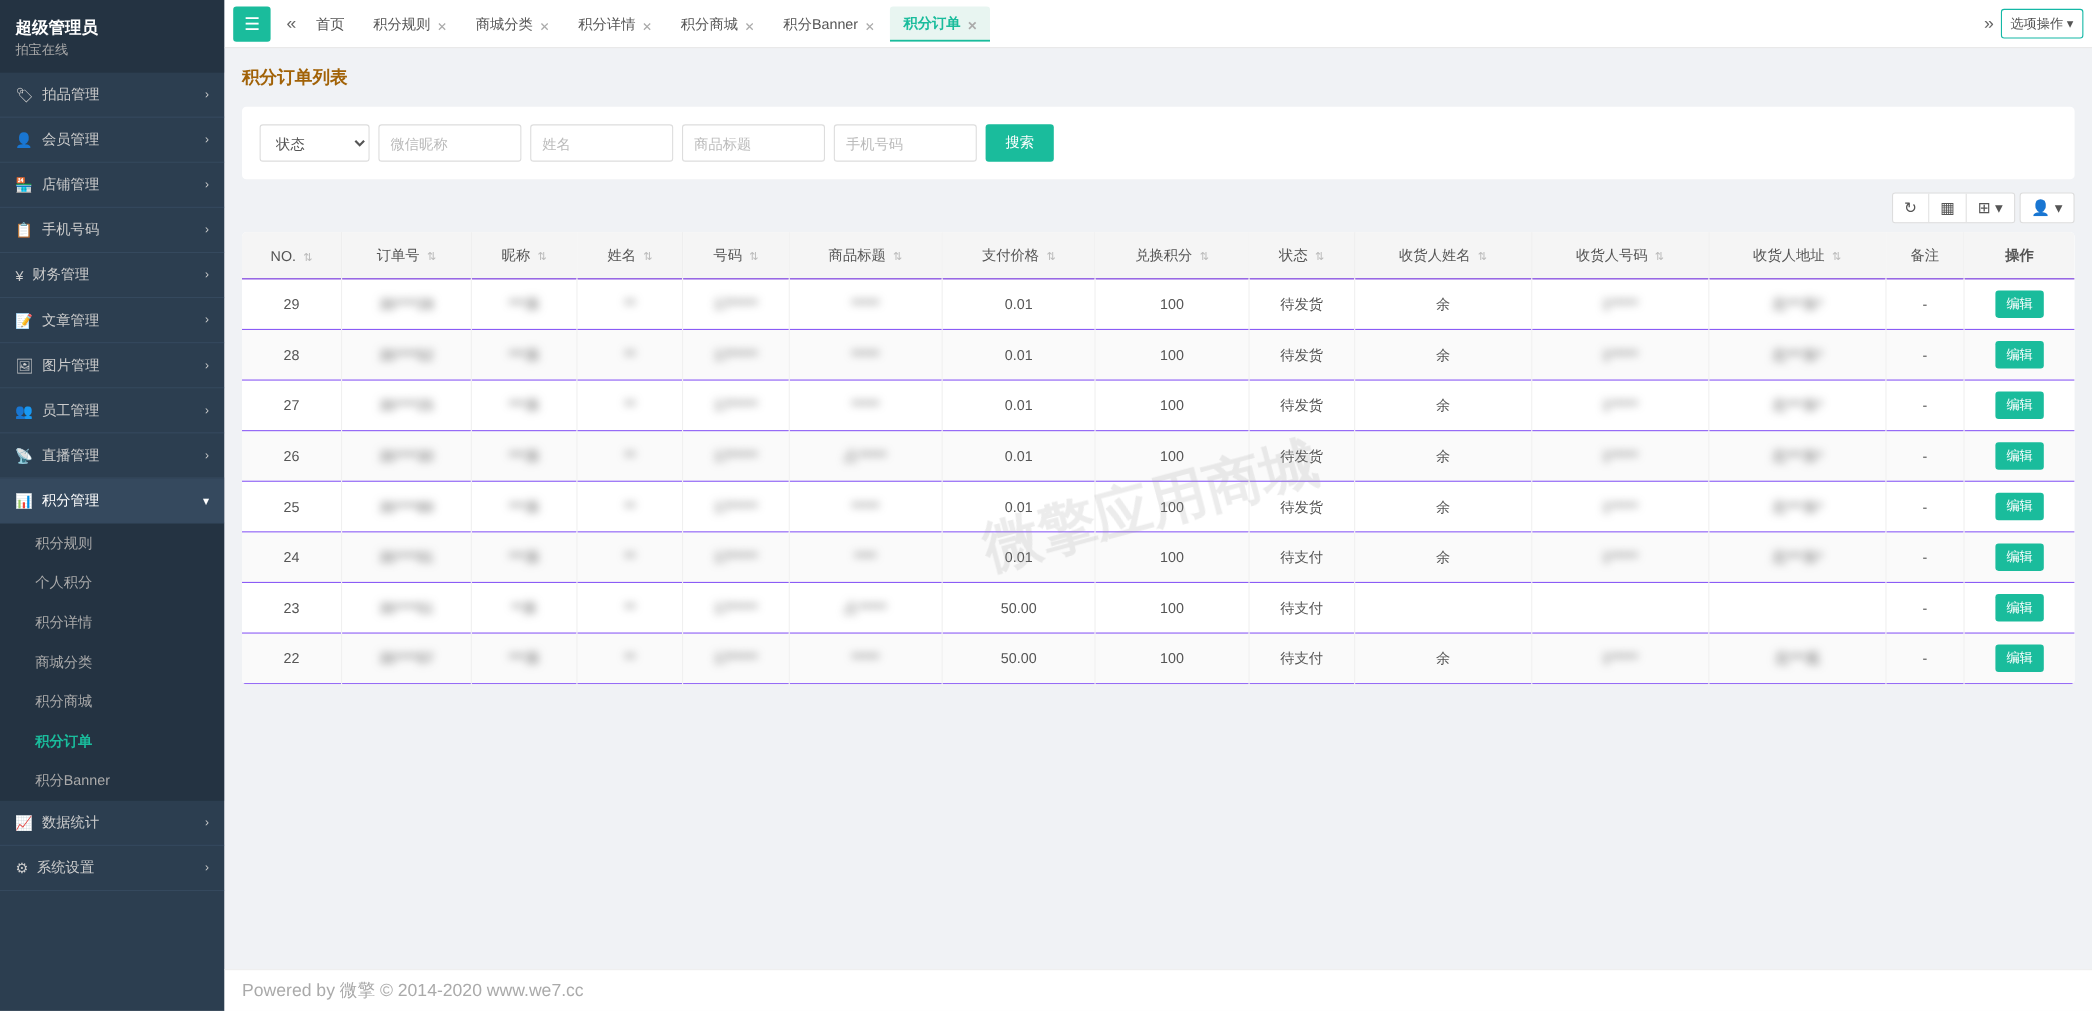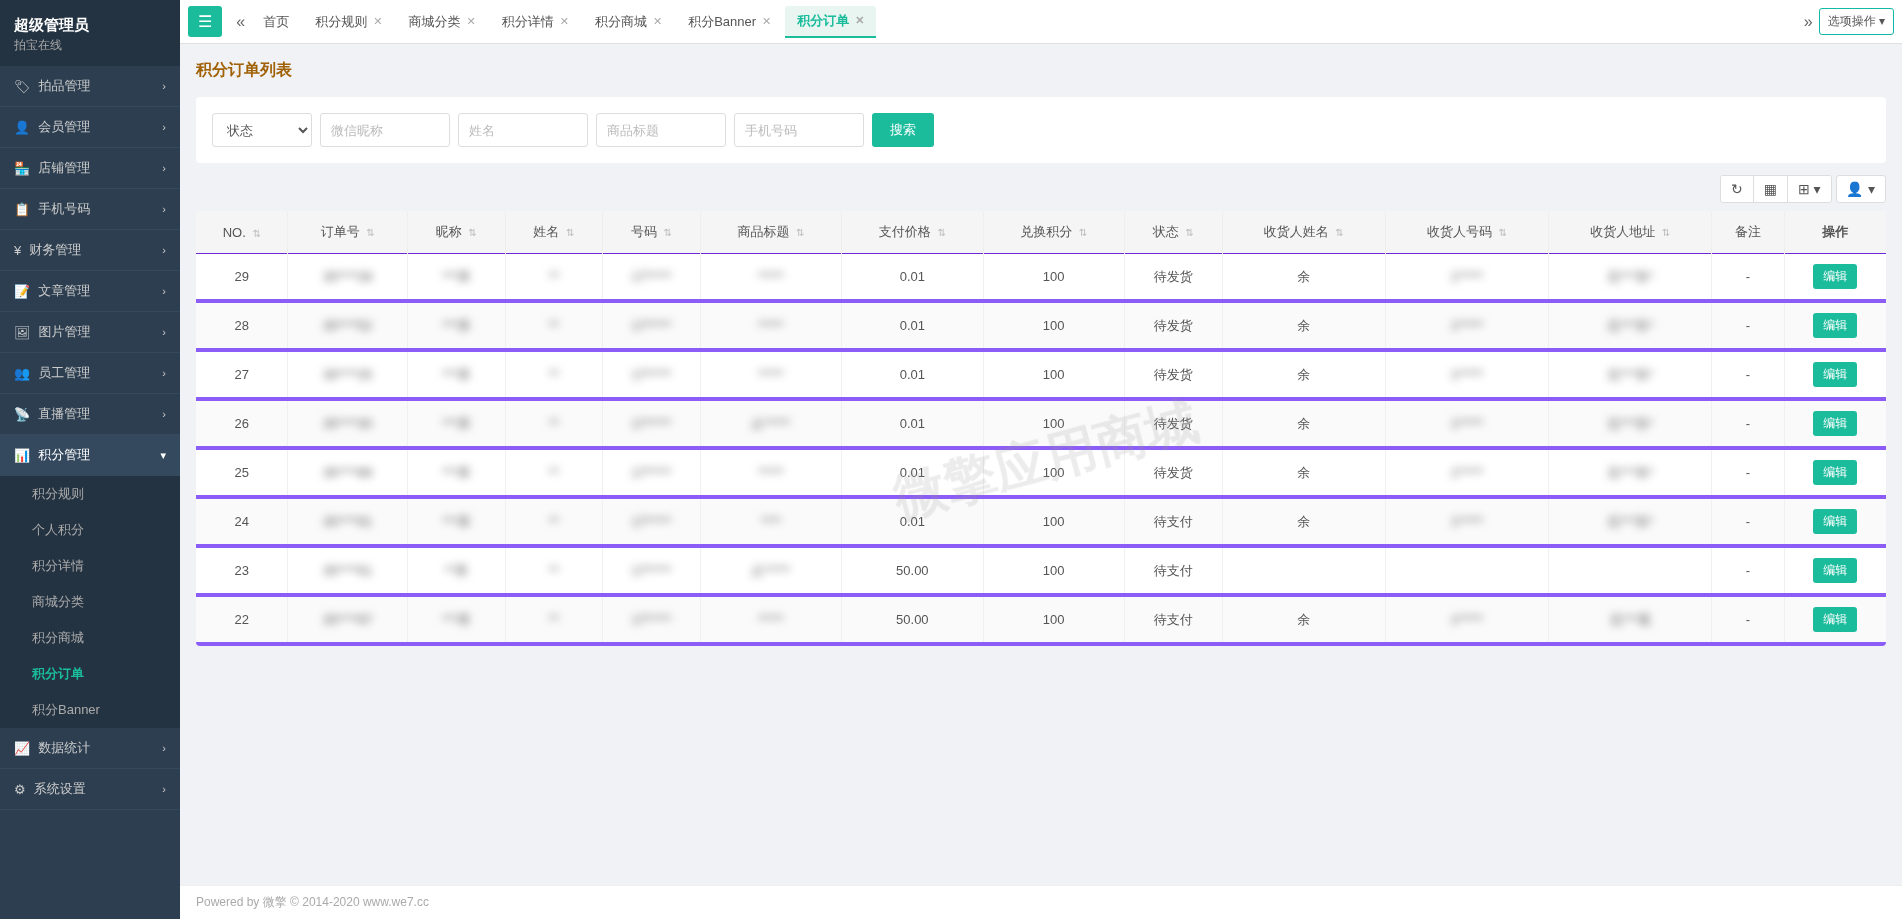--- a/index.html
+++ b/index.html
@@ -1,20 +1,20 @@
 <!DOCTYPE html>
 <html><head>
   <meta charset="utf-8">
   <style>
     * { box-sizing: border-box; margin: 0; padding: 0; }
     body { font-family: 'Microsoft YaHei', Arial, sans-serif; font-size: 13px; background: #f0f2f5; color: #333; display: flex; height: 100vh; overflow: hidden; }
 
     
     .sidebar {
-      width: 180px;
+      width: 204px;
       background: #2c3e50;
       color: #ccc;
       display: flex;
       flex-direction: column;
       flex-shrink: 0;
       height: 100vh;
       overflow-y: auto;
     }
     .sidebar-header {
       padding: 16px 14px 12px;
@@ -76,21 +76,21 @@
       background: none;
       border: none;
       cursor: pointer;
       padding: 4px 6px;
       color: #666;
       font-size: 16px;
     }
     .tabs-list { display: flex; align-items: center; flex: 1; gap: 2px; }
     .tab-item {
       display: flex;
-      align-items: center;
+      align-items: flex-end;
       gap: 4px;
       padding: 6px 12px;
       cursor: pointer;
       color: #555;
       font-size: 13px;
       border-radius: 3px 3px 0 0;
       white-space: nowrap;
     }
     .tab-item.active { background: #e8f5f1; color: #1abc9c; font-weight: bold; border-bottom: 2px solid #1abc9c; }
     .tab-close { font-size: 11px; color: #aaa; margin-left: 2px; }
@@ -205,21 +205,21 @@
       text-align: center;
       color: #555;
       font-weight: normal;
       white-space: nowrap;
       border-right: 1px solid #eee;
       position: relative;
     }
     thead th:last-child { border-right: none; font-weight: bold; }
     thead th .sort-arrows { font-size: 10px; color: #bbb; margin-left: 3px; }
     tbody tr {
-      border-bottom: 4px solid #8b5cf6;
+      border-bottom: 1px solid #8b5cf6;
       transition: background 0.15s;
     }
     tbody tr:nth-child(even) { background: #fafafa; }
     tbody td {
       padding: 10px 8px;
       text-align: center;
       color: #555;
       border-right: 1px solid #f0f0f0;
       vertical-align: middle;
     }
@@ -254,21 +254,21 @@
       pointer-events: none;
       z-index: 1000;
       white-space: nowrap;
     }
 
     
     .footer {
       background: #fff;
       border-top: 1px solid #eee;
       padding: 8px 16px;
-      font-size: 12px;
+      font-size: 16px;
       color: #aaa;
       flex-shrink: 0;
     }
 
     
     .hamburger-btn {
       background: #1abc9c;
       border: none;
       color: #fff;
       padding: 6px 10px;

